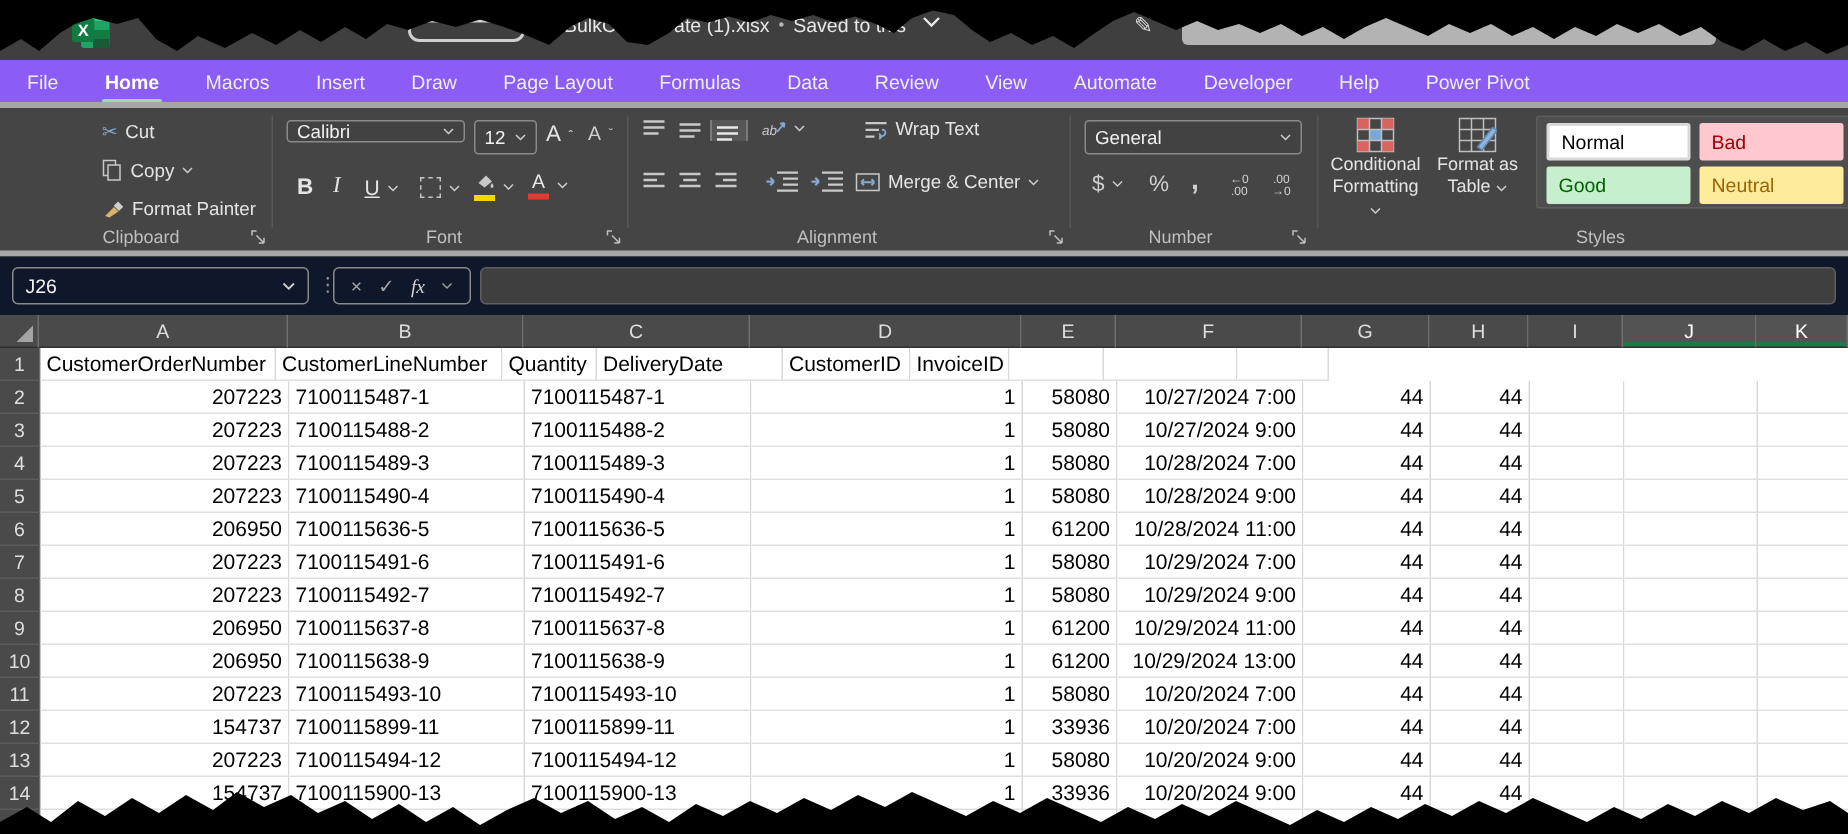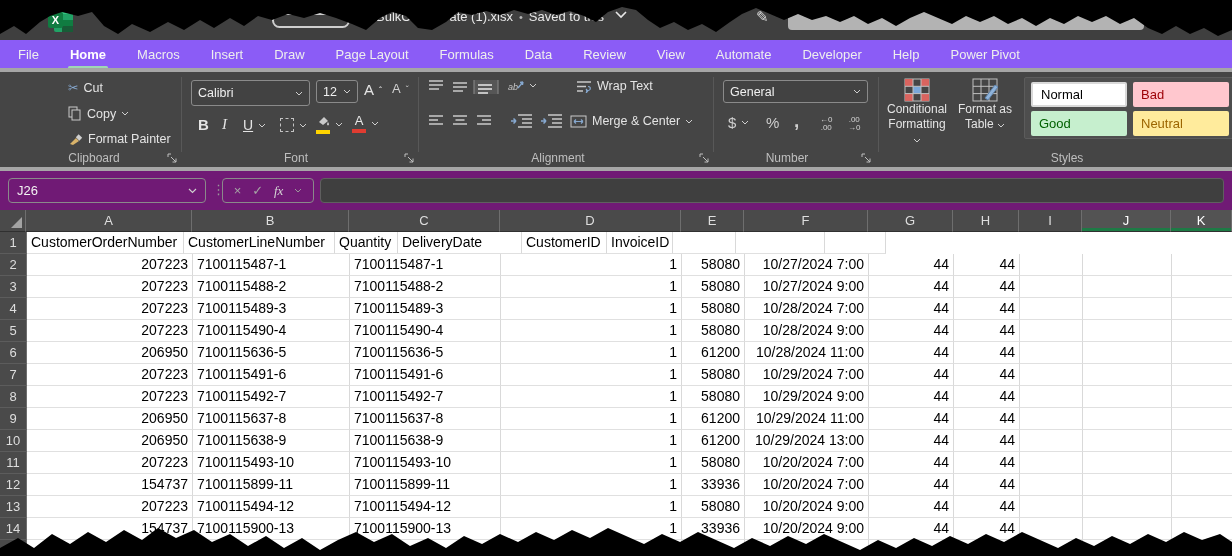--- a/index.html
+++ b/index.html
@@ -52,21 +52,21 @@
   .stacked { font-size:8px; line-height:8px; color:#d5d5d5; text-align:center; }
   .swatch { position:absolute; width:96px; height:25px; font-size:13px; line-height:25px;
             padding-left:8px; border-radius:2px; }
   .swatch.selected { border:2px solid #d9d9d9; line-height:21px; }
   .gallery { position:absolute; left:1024px; top:5px; width:210px; height:62px;
              background:#4e4e4e; border:1px solid #5c5c5c; border-radius:2px; }
   .cfbtn { position:absolute; display:flex; flex-direction:column; align-items:center;
            text-align:center; font-size:12px; line-height:15px; color:#e4e4e4; }
 
   
-  .formula-row { position:absolute; top:171px; left:0; right:0; height:39px; background:#701a75; }
+  .formula-row { position:absolute; top:171px; left:0; right:0; height:39px; background:#0f172a; }
   .namebox { position:absolute; left:8px; top:7px; width:198px; height:25px;
              border:1px solid #8a8a8a; border-radius:4px; color:#f2f2f2; font-size:13px;
              display:flex; align-items:center; justify-content:space-between; padding:0 8px; }
   .fb-dots { position:absolute; left:212px; top:11px; color:#9a9a9a; font-size:13px; }
   .fxgroup { position:absolute; left:222px; top:7px; width:92px; height:25px;
              border:1px solid #8a8a8a; border-radius:4px; display:flex; align-items:center;
              justify-content:space-evenly; color:#a5a5a5; font-size:13px; }
   .fx-it { font-style:italic; font-family:"Liberation Serif", serif; color:#d5d5d5; }
   .fb-input { position:absolute; left:320px; right:8px; top:7px; height:25px;
               border:1px solid #5f5f5f; border-radius:4px; background:#3f3f3f; }
@@ -158,21 +158,21 @@
     </div>
     <div class="rbtn" style="left:68px; top:60px;">
       <svg width="15" height="14" viewBox="0 0 15 14">
         <path d="M2 12 L8 6 L11 9 L5 13 Z" fill="#d9b36a"></path>
         <rect x="8.5" y="3.5" width="5" height="4" transform="rotate(45 11 5.5)" fill="#cfcfcf"></rect>
       </svg>
       <span>Format Painter</span>
     </div>
     <div class="vdiv" style="left:181px"></div>
 
-    <div class="combo" style="left:191px; top:8px; width:119px; height:26px;">
+    <div class="combo" style="left:191px; top:8px; width:119px; height:15px;">
       <span>Calibri</span>
       <svg width="8" height="5" viewBox="0 0 8 5">
           <path d="M1 1 L4 4 L7 1" stroke="#cfcfcf" fill="none"></path>
         </svg>
     </div>
     <div class="combo" style="left:316px; top:8px; width:42px; height:23px;">
       <span>12</span>
       <svg width="8" height="5" viewBox="0 0 8 5">
           <path d="M1 1 L4 4 L7 1" stroke="#cfcfcf" fill="none"></path>
         </svg>

